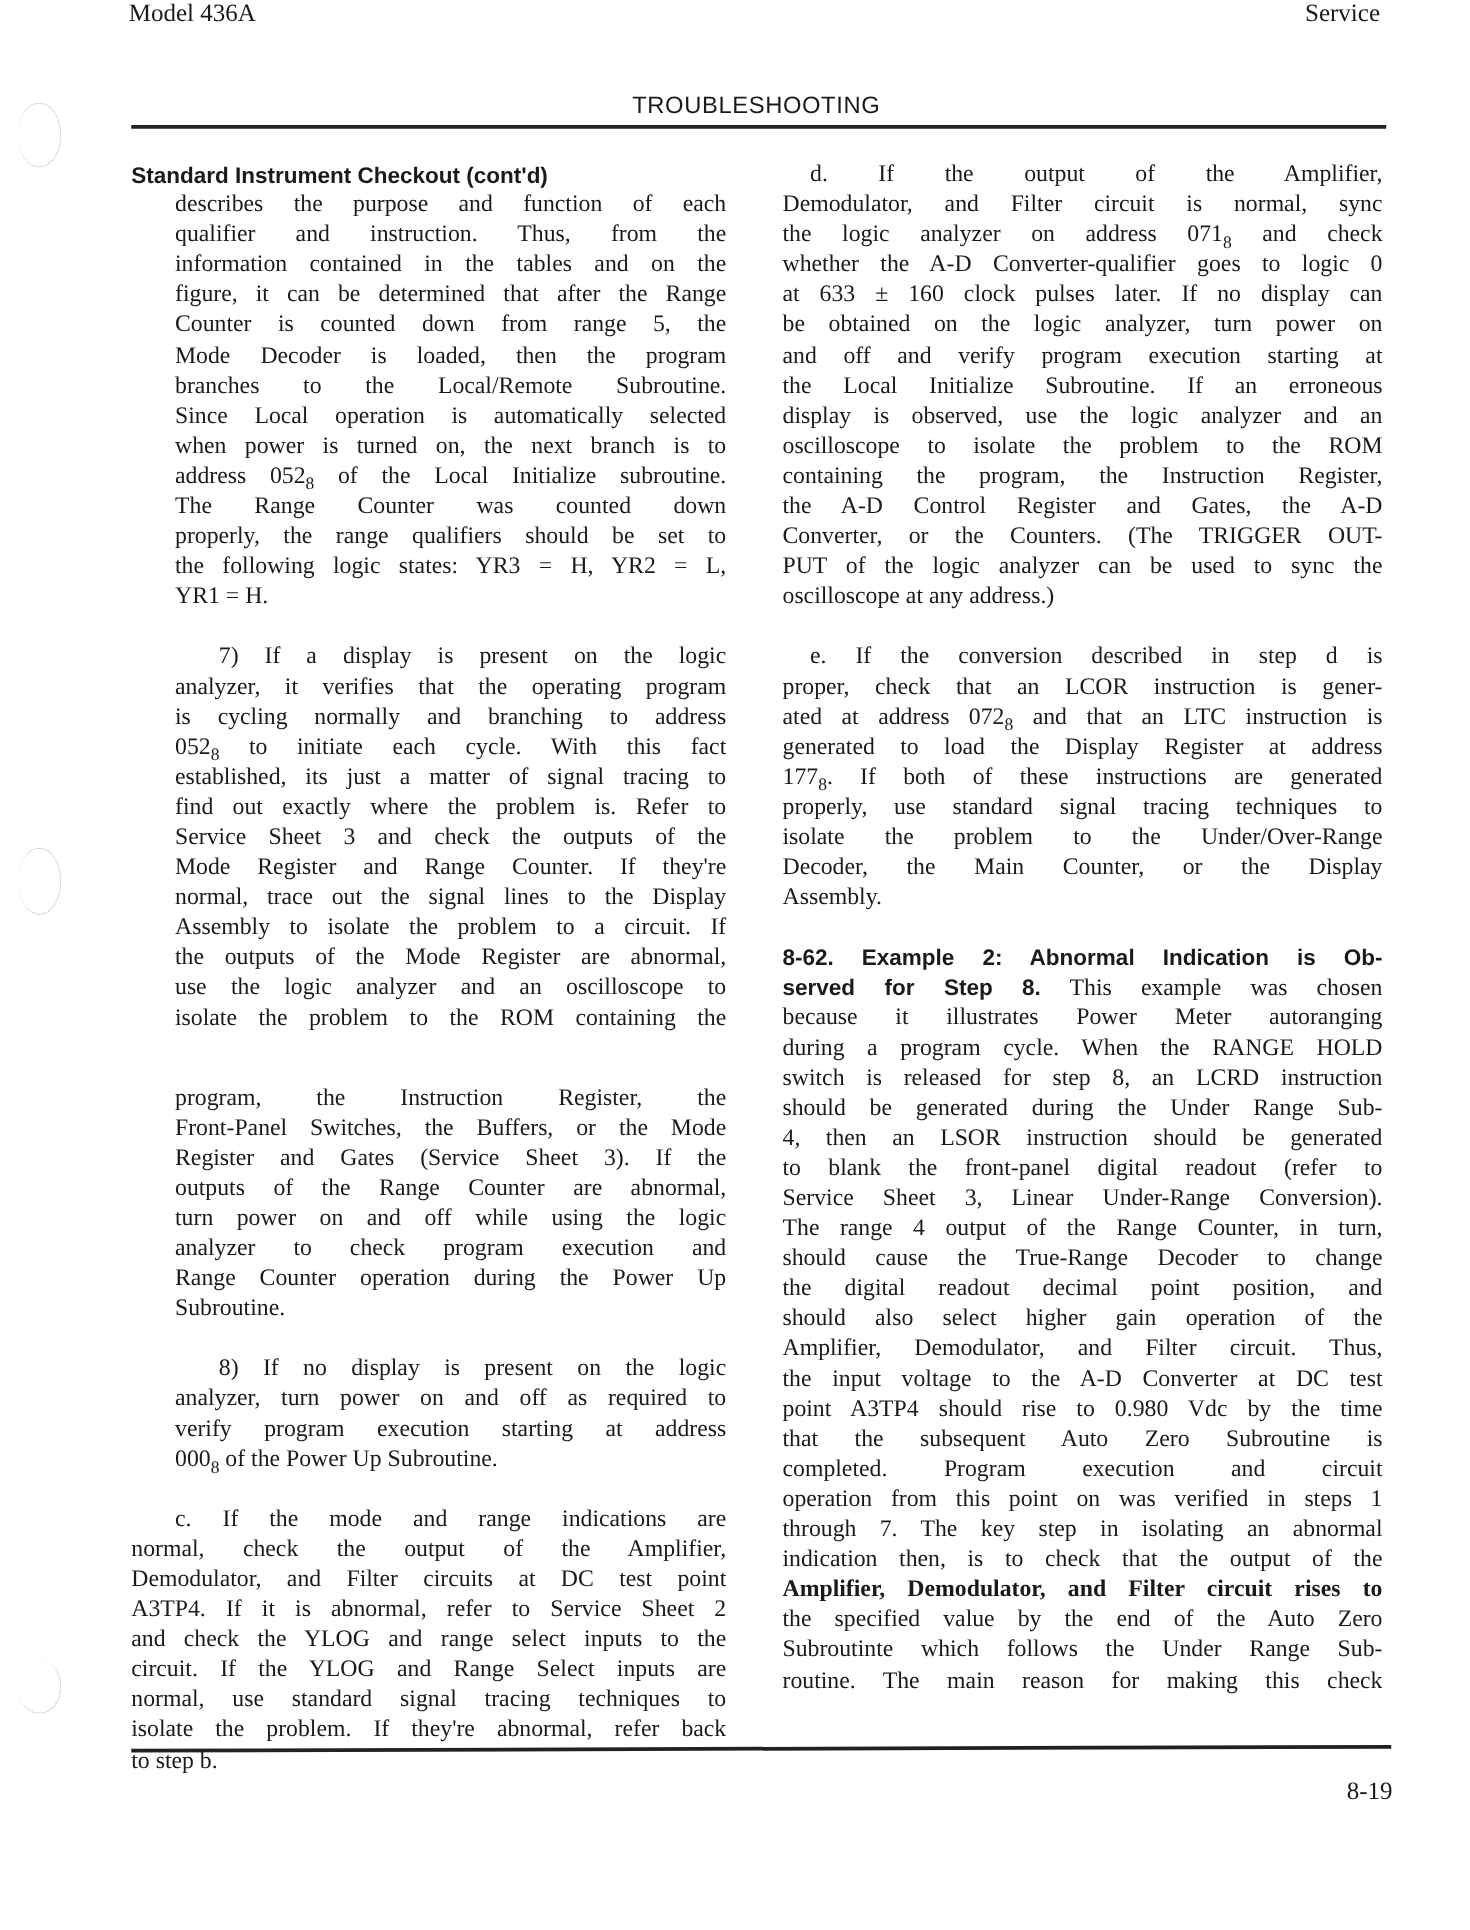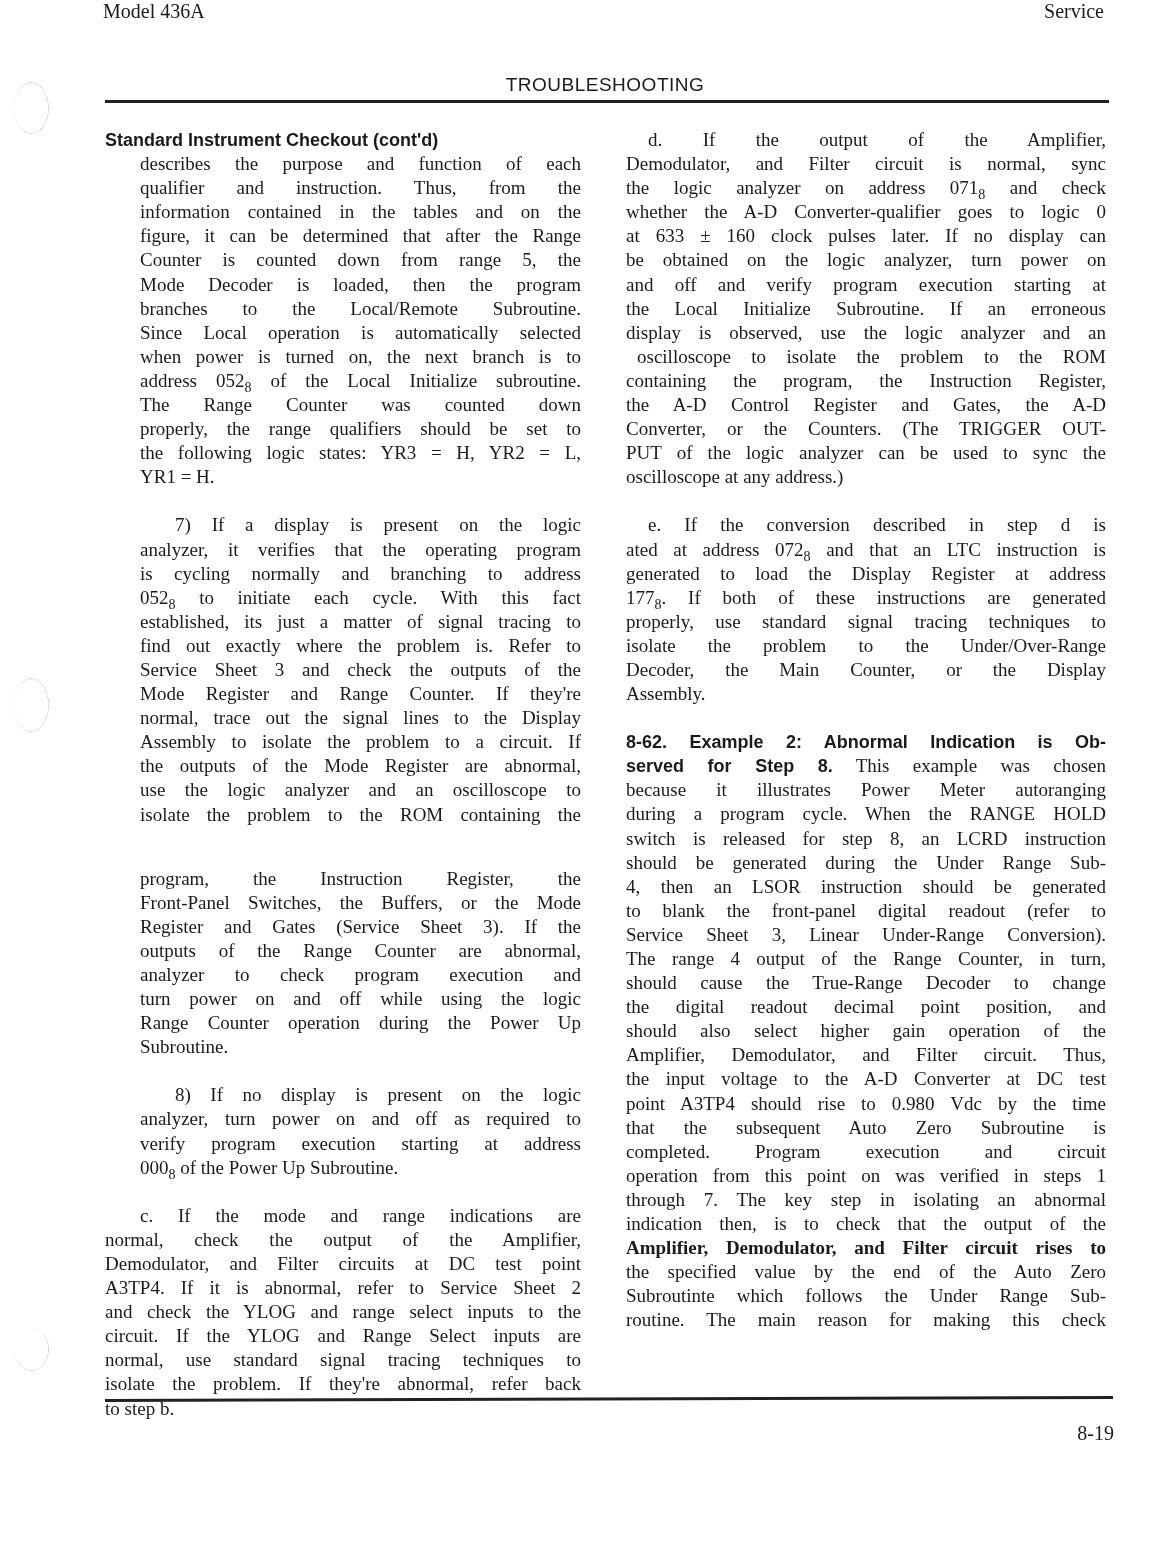--- a/index.html
+++ b/index.html
@@ -70,22 +70,22 @@
         <span class="line" style="padding-left: 35px;">Mode Register and Range Counter. If they're</span>
         <span class="line" style="padding-left: 35px;">normal, trace out the signal lines to the Display</span>
         <span class="line" style="padding-left: 35px;">Assembly to isolate the problem to a circuit. If</span>
         <span class="line" style="padding-left: 35px;">the outputs of the Mode Register are abnormal,</span>
         <span class="line" style="padding-left: 35px;">use the logic analyzer and an oscilloscope to</span>
         <span class="line" style="padding-left: 35px;">isolate the problem to the ROM containing the</span>
         <span class="line" style="padding-left: 35px; margin-top: 40px;">program, the Instruction Register, the</span>
         <span class="line" style="padding-left: 35px;">Front-Panel Switches, the Buffers, or the Mode</span>
         <span class="line" style="padding-left: 35px;">Register and Gates (Service Sheet 3). If the</span>
         <span class="line" style="padding-left: 35px;">outputs of the Range Counter are abnormal,</span>
+        <span class="line" style="padding-left: 35px;">turn power on and off while using the logic</span>
         <span class="line" style="padding-left: 35px;">analyzer to check program execution and</span>
-        <span class="line" style="padding-left: 35px;">turn power on and off while using the logic</span>
         <span class="line" style="padding-left: 35px;">Range Counter operation during the Power Up</span>
         <span class="line last" style="padding-left: 35px;">Subroutine.</span>
       </div>
     <div class="para">
         <span class="line" style="padding-left: 70px;">8) If no display is present on the logic</span>
         <span class="line" style="padding-left: 35px;">analyzer, turn power on and off as required to</span>
         <span class="line" style="padding-left: 35px;">verify program execution starting at address</span>
         <span class="line last" style="padding-left: 35px;">000<sub>8</sub> of the Power Up Subroutine.</span>
       </div>
     <div class="para">
@@ -105,29 +105,30 @@
     <div class="para">
         <span class="line" style="padding-left: 22px;">d. If the output of the Amplifier,</span>
         <span class="line" style="padding-left: 0px;">Demodulator, and Filter circuit is normal, sync</span>
         <span class="line" style="padding-left: 0px;">the logic analyzer on address 071<sub>8</sub> and check</span>
         <span class="line" style="padding-left: 0px;">whether the A-D Converter-qualifier goes to logic 0</span>
         <span class="line" style="padding-left: 0px;">at 633 ± 160 clock pulses later. If no display can</span>
         <span class="line" style="padding-left: 0px;">be obtained on the logic analyzer, turn power on</span>
         <span class="line" style="padding-left: 0px;">and off and verify program execution starting at</span>
         <span class="line" style="padding-left: 0px;">the Local Initialize Subroutine. If an erroneous</span>
         <span class="line" style="padding-left: 0px;">display is observed, use the logic analyzer and an</span>
-        <span class="line" style="padding-left: 0px; margin-left: 11px;">oscilloscope to isolate the problem to the ROM</span>
+        <span class="line" style="padding-left: 0px;">oscilloscope to isolate the problem to the ROM</span>
         <span class="line" style="padding-left: 0px;">containing the program, the Instruction Register,</span>
         <span class="line" style="padding-left: 0px;">the A-D Control Register and Gates, the A-D</span>
         <span class="line" style="padding-left: 0px;">Converter, or the Counters. (The TRIGGER OUT-</span>
         <span class="line" style="padding-left: 0px;">PUT of the logic analyzer can be used to sync the</span>
         <span class="line last" style="padding-left: 0px;">oscilloscope at any address.)</span>
       </div>
     <div class="para">
         <span class="line" style="padding-left: 22px;">e. If the conversion described in step d is</span>
+        <span class="line" style="padding-left: 0px;">proper, check that an LCOR instruction is gener-</span>
         <span class="line" style="padding-left: 0px;">ated at address 072<sub>8</sub> and that an LTC instruction is</span>
         <span class="line" style="padding-left: 0px;">generated to load the Display Register at address</span>
         <span class="line" style="padding-left: 0px;">177<sub>8</sub>. If both of these instructions are generated</span>
         <span class="line" style="padding-left: 0px;">properly, use standard signal tracing techniques to</span>
         <span class="line" style="padding-left: 0px;">isolate the problem to the Under/Over-Range</span>
         <span class="line" style="padding-left: 0px;">Decoder, the Main Counter, or the Display</span>
         <span class="line last" style="padding-left: 0px;">Assembly.</span>
       </div>
 
     <div class="para">

